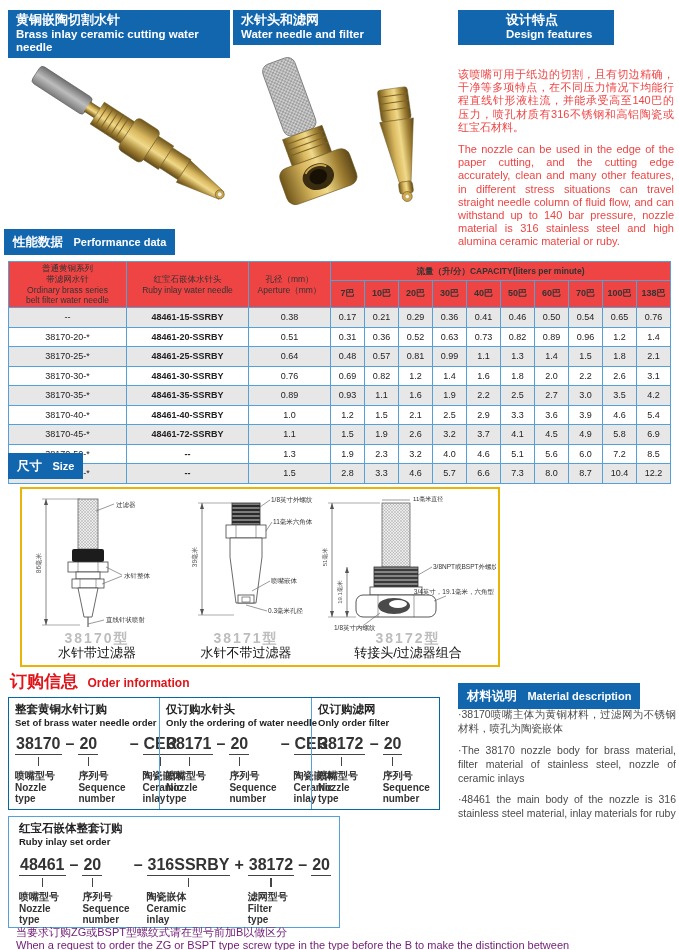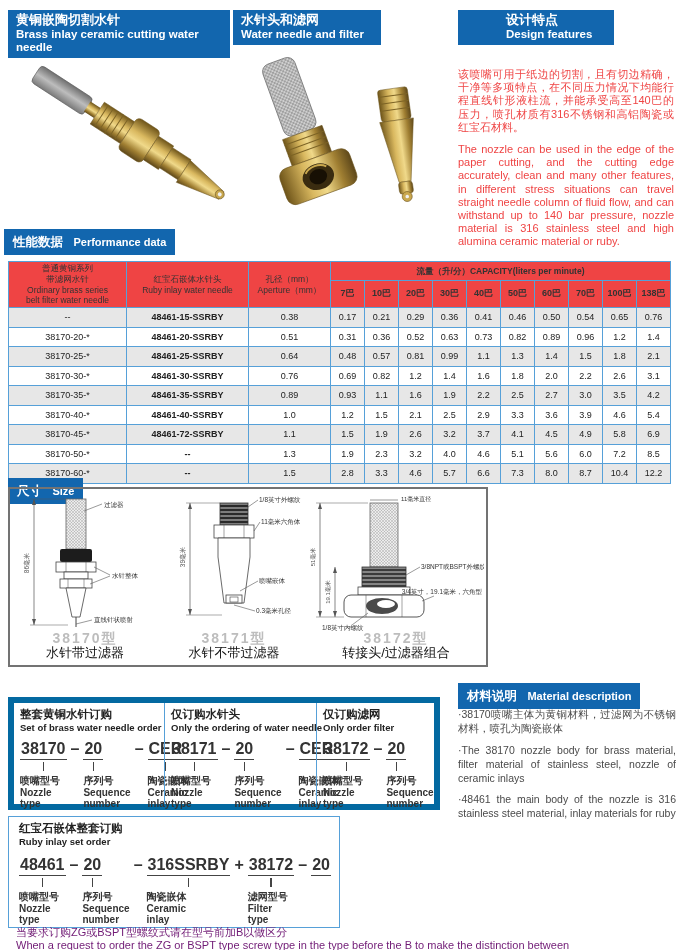--- a/index.html
+++ b/index.html
@@ -19,32 +19,32 @@
   
   table.perf{position:absolute;left:8px;top:261px;width:663px;border-collapse:collapse;table-layout:fixed;}
   table.perf th,table.perf td{border:1px solid #56a0d8;text-align:center;vertical-align:middle;padding:1px 0;}
   table.perf th{font-size:8.5px;font-weight:normal;color:#333;background:#ef4444;line-height:1.25;}
   table.perf th.cap{font-weight:bold;height:16px;}
   table.perf th.p-th{font-weight:bold;font-size:9px;height:24px;}
   table.perf td{font-size:9px;height:16.5px;color:#222;}
   table.perf td.ruby{font-weight:bold;}
   table.perf tr.alt td{background:#e7e7e7;}
   
-  .sizebox{position:absolute;left:8px;top:487px;width:480px;height:180px;border:2px solid #737373;
+  .sizebox{position:absolute;left:20px;top:487px;width:480px;height:180px;border:2px solid #eab308;
            display:flex;box-sizing:border-box;padding-top:2px;}
   .diag{display:flex;flex-direction:column;align-items:center;}
   .diag.d1{width:150px;} .diag.d2{width:148px;} .diag.d3{width:176px;}
   .cap1{font-size:14px;font-weight:bold;color:#bdbdbd;letter-spacing:2px;line-height:1.05;text-align:center;}
   .cap2{font-size:13px;color:#111;line-height:1.1;text-align:center;}
   svg text{font-family:"Liberation Sans","DejaVu Sans",sans-serif;}
   
   .ordertitle{position:absolute;left:10px;top:670px;color:#e0151a;white-space:nowrap;}
   .ordertitle .cn{font-size:17px;font-weight:bold;}
   .ordertitle .en{font-size:12px;font-weight:bold;margin-left:5px;}
-  .obox{position:absolute;left:8px;top:697px;width:432px;height:113px;border:6px solid #0369a1;
+  .obox{position:absolute;left:8px;top:697px;width:432px;height:113px;border:1px solid #0369a1;
         display:flex;box-sizing:border-box;}
   .osec{padding:5px 6px;box-sizing:border-box;}
   .osec+.osec{border-left:1px solid #56a0d8;}
   .osec.s1{width:150px;} .osec.s2{width:152px;} .osec.s3{width:130px;}
   .ot-cn{font-size:11.5px;font-weight:bold;color:#222;line-height:1.2;}
   .ot-en{font-size:9.5px;font-weight:bold;color:#222;line-height:1.2;white-space:nowrap;}
   .code-row{display:flex;align-items:flex-start;margin-top:7px;}
   .code-sep{font-size:16px;font-weight:bold;margin:0 4px;line-height:1.1;}
   .code-seg{display:flex;flex-direction:column;}
   .seg-head{width:fit-content;display:flex;flex-direction:column;align-items:center;}
@@ -340,21 +340,21 @@
           <td>6.6</td>
           <td>7.3</td>
           <td>8.0</td>
           <td>8.7</td>
           <td>10.4</td>
           <td>12.2</td>
         </tr>
       </tbody>
   </table>
 
-  <div class="bar" style="left:8px;top:478px;">
+  <div class="bar" style="left:8px;top:453px;">
     <span class="cn">尺寸</span>
     <span class="en">Size</span>
   </div>
 
   <div class="sizebox">
 
     <div class="diag d1">
       <svg width="150" height="140" viewBox="0 0 150 140">
         <defs>
           <pattern id="mesh1" width="3" height="3" patternUnits="userSpaceOnUse">
@@ -462,20 +462,24 @@
         <line x1="114" y1="110" x2="126" y2="105" stroke="#555" stroke-width="0.6"></line>
         <text x="174" y="103" font-size="6.5" fill="#333" text-anchor="end">3/4英寸，19.1毫米，六角型</text>
         <line x1="60" y1="122" x2="44" y2="134" stroke="#555" stroke-width="0.6"></line>
         <text x="14" y="139" font-size="6.5" fill="#333">1/8英寸内螺纹</text>
       </svg>
       <div class="cap1">38172型</div>
       <div class="cap2">转接头/过滤器组合</div>
     </div>
   </div>
 
+  <div class="ordertitle">
+    <span class="cn">订购信息</span>
+    <span class="en">Order information</span>
+  </div>
 
   <div class="obox">
     <div class="osec s1">
       <div class="ot-cn">整套黄铜水针订购</div>
       <div class="ot-en">Set of brass water needle order</div>
       <div class="code-row">
           <div class="code-seg">
             <div class="seg-head">
               <div class="seg-num">38170</div>
               <div class="seg-tick"></div>

